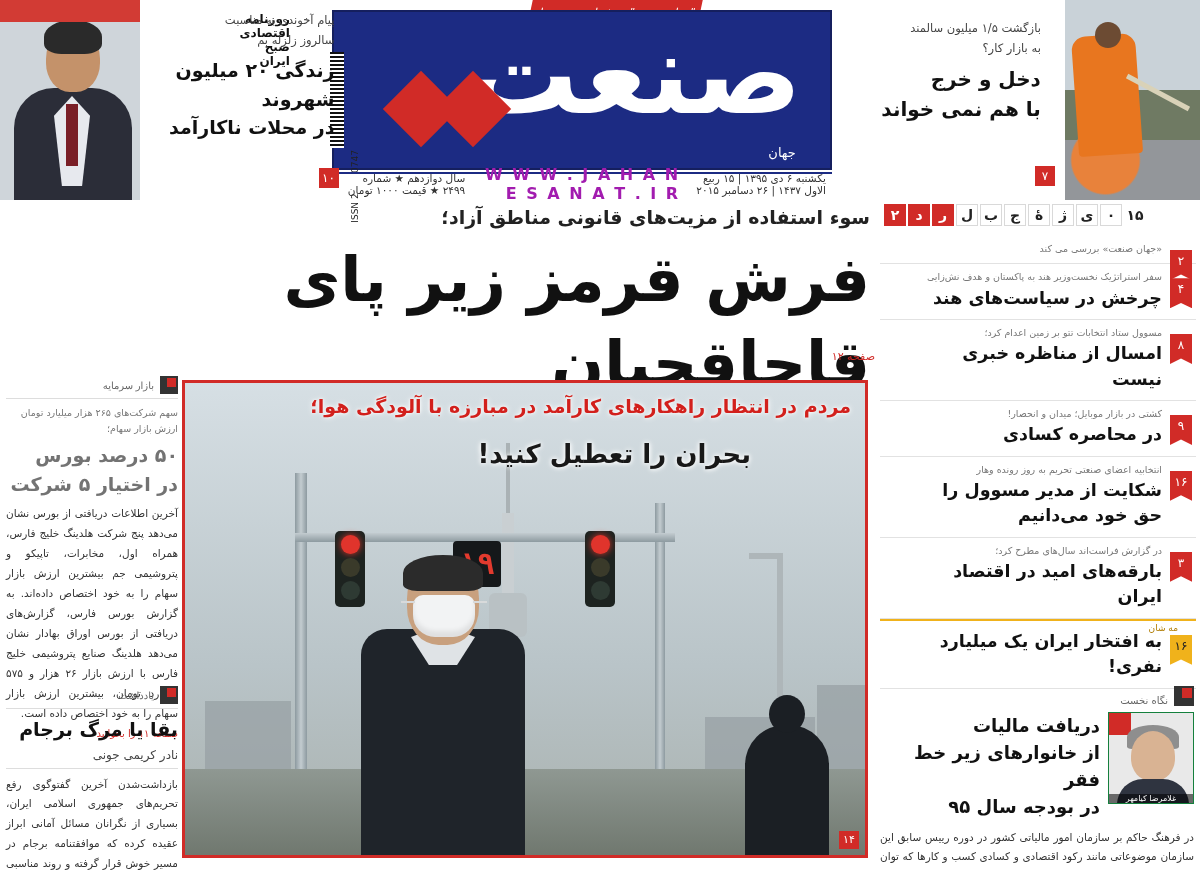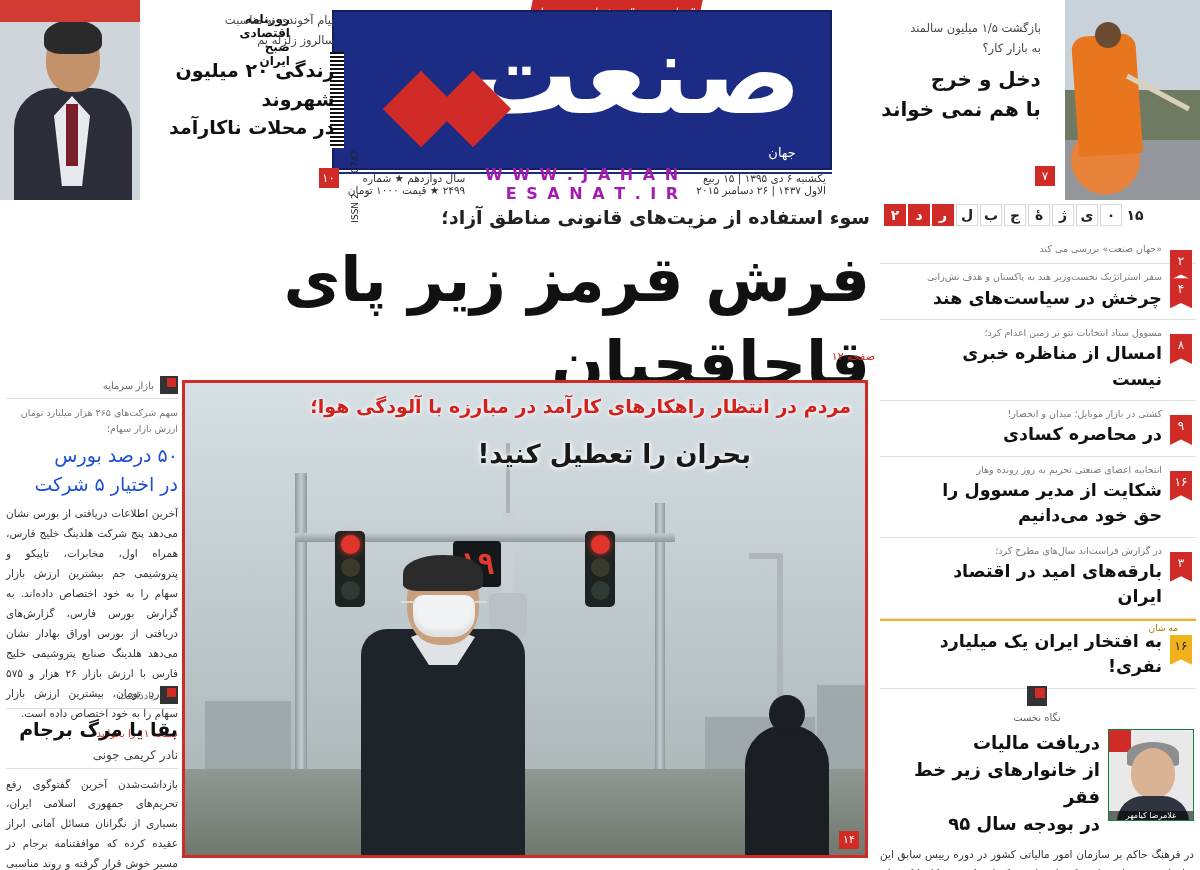--- a/index.html
+++ b/index.html
@@ -223,21 +223,21 @@
     position: absolute; right: 18px; top: 2px;
     font-size: 9px; color: #b07c00;
   }
 
   
   .opinion {
     position: absolute; top: 686px; right: 6px; width: 314px;
     text-align: right;
   }
   .op-head-row {
-    display: flex; flex-direction: column; align-items: center;
+    display: flex; align-items: flex-end;
     justify-content: flex-start; gap: 6px;
   }
   .op-label {
     font-size: 10px; color: #666;
   }
   .op-icon {
     width: 20px; height: 20px; background: #333; position: relative;
   }
   .op-icon::after {
     content:""; position:absolute; right:2px; top:2px;
@@ -410,21 +410,21 @@
     text-align: right;
   }
   .lc-head-row {
     display:flex; flex-direction: row; align-items:center; gap:6px;
     border-bottom: 1px solid #ddd; padding-bottom: 4px; font-family: Liberation Serif, serif;
   }
   .lc-icon { width:18px; height:18px; background:#333; position:relative; flex:none;}
   .lc-icon::after { content:""; position:absolute; right:2px; top:2px; width:9px; height:9px; background:#d12b27; }
   .lc-label { font-size: 10px; color:#666; }
   .lc-kicker { font-size: 9.5px; color:#777; line-height:1.7; margin-top:6px; }
-  .lc-title { font-size: 19px; font-weight:normal; color:#1d4ed8; line-height:1.5; margin-top:4px; }
+  .lc-title { font-size: 19px; font-weight:bold; color:#737373; line-height:1.5; margin-top:4px; }
   .lc-body { font-size: 10.5px; color:#333; line-height:1.9; margin-top:6px; text-align: justify; }
   .lc-more { font-size: 10px; color:#d12b27; margin-top:4px; }
 
   .leftcol2 {
     position: absolute; top: 686px; left: 6px; width: 172px; text-align: right;
   }
   .lc2-title { font-size: 19px; font-weight:bold; color:#111; line-height:1.5; margin-top:6px; }
   .lc2-author { font-size: 12px; color:#444; margin-top:4px; }
 
   .hr-thin { border-top:1px solid #ddd; margin: 6px 0; }

